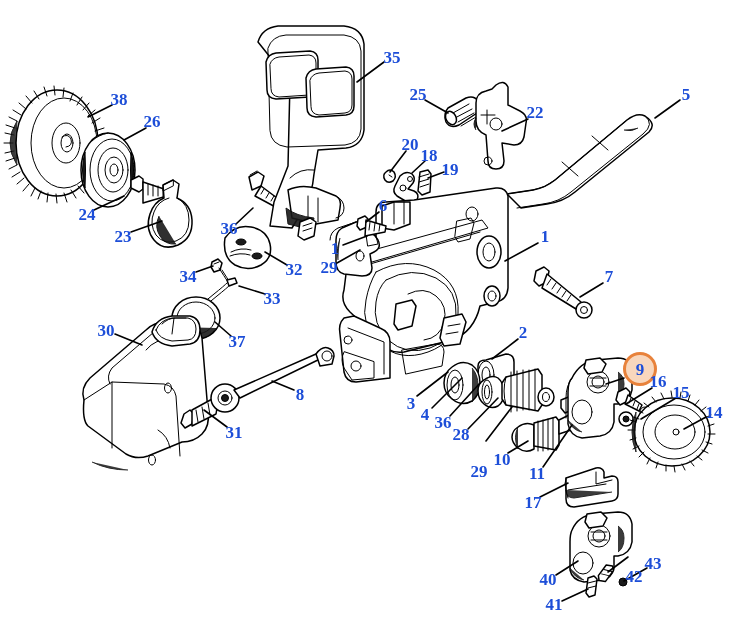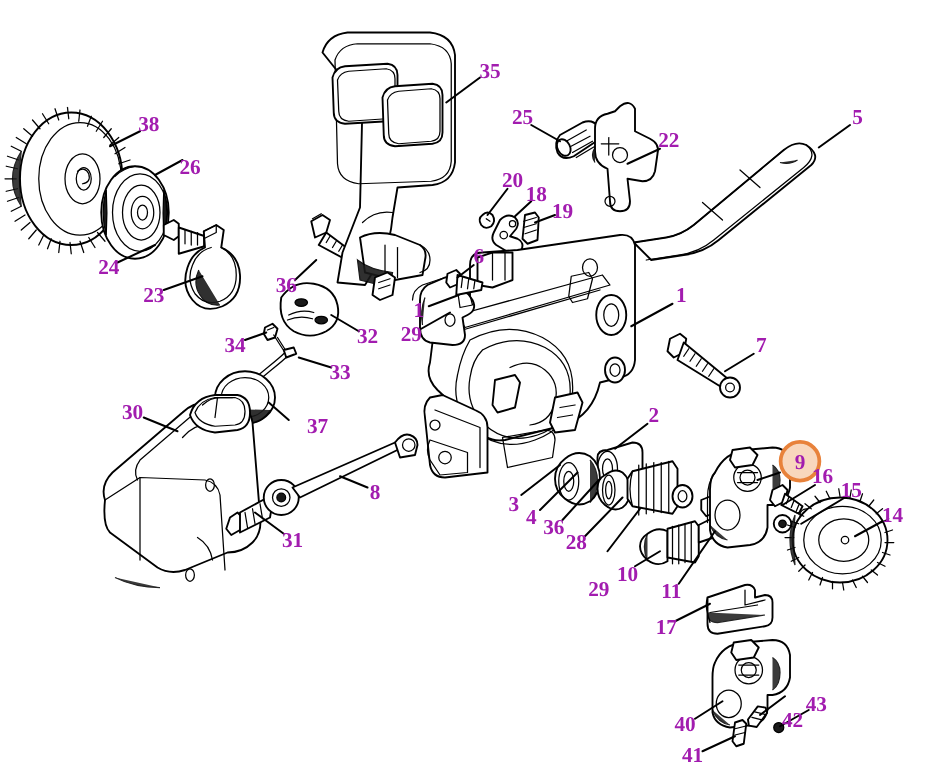--- a/index.html
+++ b/index.html
@@ -24,21 +24,21 @@
     top: 0;
     width: 740px;
     height: 625px;
   }
   
   .callout {
     position: absolute;
     font-family: "Liberation Serif", serif;
     font-weight: bold;
     font-size: 17px;
-    color: #a21caf;
+    color: #1d4ed8;
     line-height: 1;
     white-space: nowrap;
     transform: translate(-50%, -50%);
     user-select: none;
   }
   .callout.highlighted {
     width: 34px;
     height: 34px;
     border-radius: 50%;
     background: #f8d7bd;
@@ -643,32 +643,32 @@
       <div class="callout" style="left: 658px; top: 381px;">16</div>
       <div class="callout" style="left: 533px; top: 502px;">17</div>
       <div class="callout" style="left: 429px; top: 155px; text-align: right;">18</div>
       <div class="callout" style="left: 450px; top: 169px;">19</div>
       <div class="callout" style="left: 410px; top: 144px;">20</div>
       <div class="callout" style="left: 329px; top: 267px;">29</div>
       <div class="callout" style="left: 535px; top: 112px;">22</div>
       <div class="callout" style="left: 123px; top: 236px;">23</div>
       <div class="callout" style="left: 87px; top: 214px;">24</div>
       <div class="callout" style="left: 418px; top: 94px;">25</div>
-      <div class="callout" style="left: 152px; top: 134px;">26</div>
+      <div class="callout" style="left: 152px; top: 121px;">26</div>
       <div class="callout" style="left: 443px; top: 422px;">36</div>
       <div class="callout" style="left: 461px; top: 434px;">28</div>
       <div class="callout" style="left: 479px; top: 447px; margin-top: 24px;">29</div>
       <div class="callout" style="left: 106px; top: 330px;">30</div>
       <div class="callout" style="left: 234px; top: 432px;">31</div>
       <div class="callout" style="left: 294px; top: 269px;">32</div>
       <div class="callout" style="left: 272px; top: 298px;">33</div>
       <div class="callout" style="left: 188px; top: 276px;">34</div>
       <div class="callout" style="left: 392px; top: 57px;">35</div>
       <div class="callout" style="left: 229px; top: 228px;">36</div>
-      <div class="callout" style="left: 254px; top: 341px; text-align: right;">37</div>
+      <div class="callout" style="left: 237px; top: 341px; text-align: right;">37</div>
       <div class="callout" style="left: 119px; top: 99px;">38</div>
       <div class="callout" style="left: 548px; top: 579px;">40</div>
       <div class="callout" style="left: 554px; top: 604px;">41</div>
       <div class="callout" style="left: 634px; top: 552px; margin-top: 24px;">42</div>
       <div class="callout" style="left: 653px; top: 563px;">43</div>
     </div>
 
 </div>
 
 </body></html>

